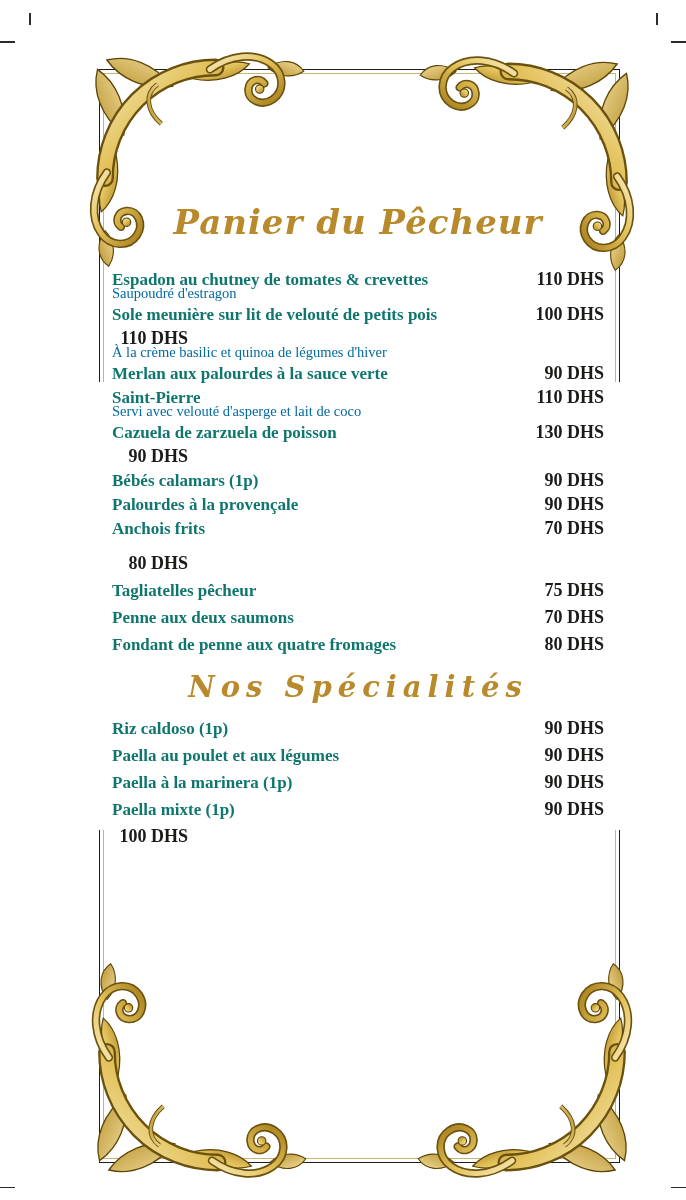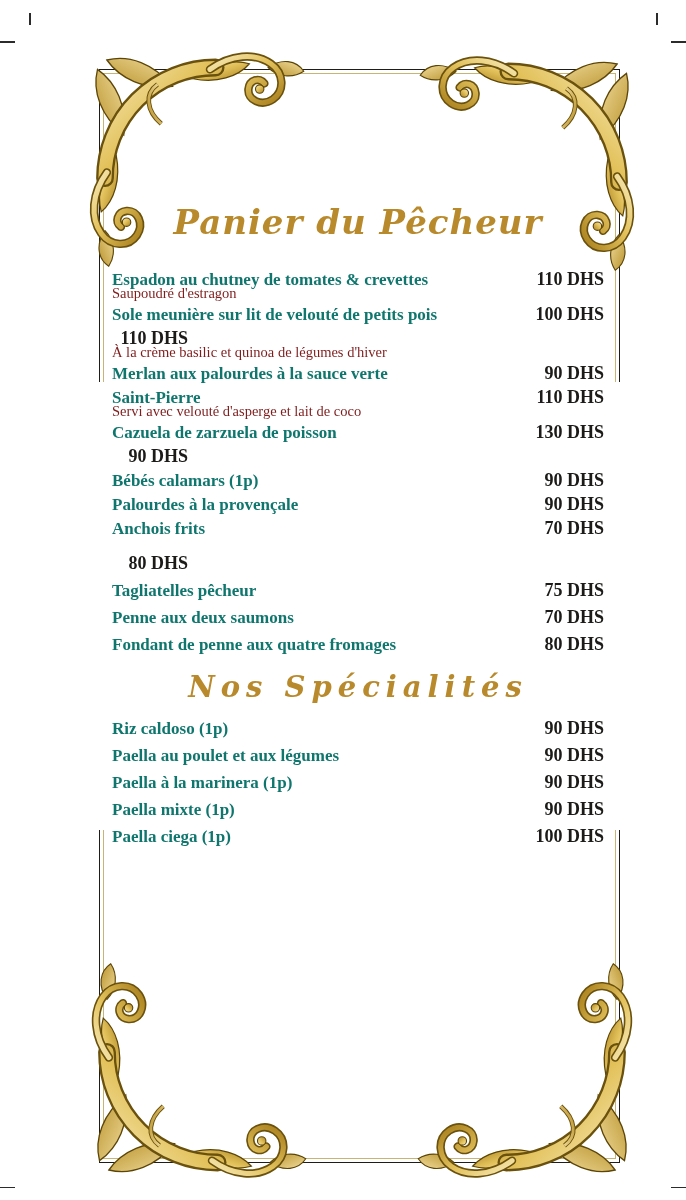--- a/index.html
+++ b/index.html
@@ -62,21 +62,21 @@
   .item-main{display:flex;align-items:baseline;gap:8px;}
   .item-name{
     flex:1;color:#0f766e;font-weight:bold;font-size:17px;line-height:19px;
     white-space:nowrap;
   }
   .item-price{
     color:#1c1b19;font-weight:bold;font-size:18px;line-height:19px;
     white-space:nowrap;text-align:right;min-width:76px;
   }
   .item-desc{
-    color:#7f1d1d;font-size:14.5px;line-height:14px;margin-top:-3px;
+    color:#0369a1;font-size:14.5px;line-height:14px;margin-top:-3px;
   }
 </style>
 </head>
 <body>
 
 <svg width="0" height="0" style="position:absolute" aria-hidden="true">
   <defs>
     <linearGradient id="goldGrad" x1="0" y1="0" x2="1" y2="1">
       <stop offset="0" stop-color="#f7e9b8"></stop>
       <stop offset="0.45" stop-color="#e3c25c"></stop>
@@ -293,21 +293,20 @@
   <div class="menu-item">
     <div class="item-main">
       <span class="item-name">Paella mixte (1p)</span>
       <span class="item-price">90 DHS</span>
     </div>
 
   </div>
 
   <div class="menu-item">
     <div class="item-main">
-      <span class="item-name">Paella ciega (1p)</span>
       <span class="item-price">100 DHS</span>
     </div>
 
   </div>
 </div>
   </section>
 </main>
 </div>
 
 </body></html>

